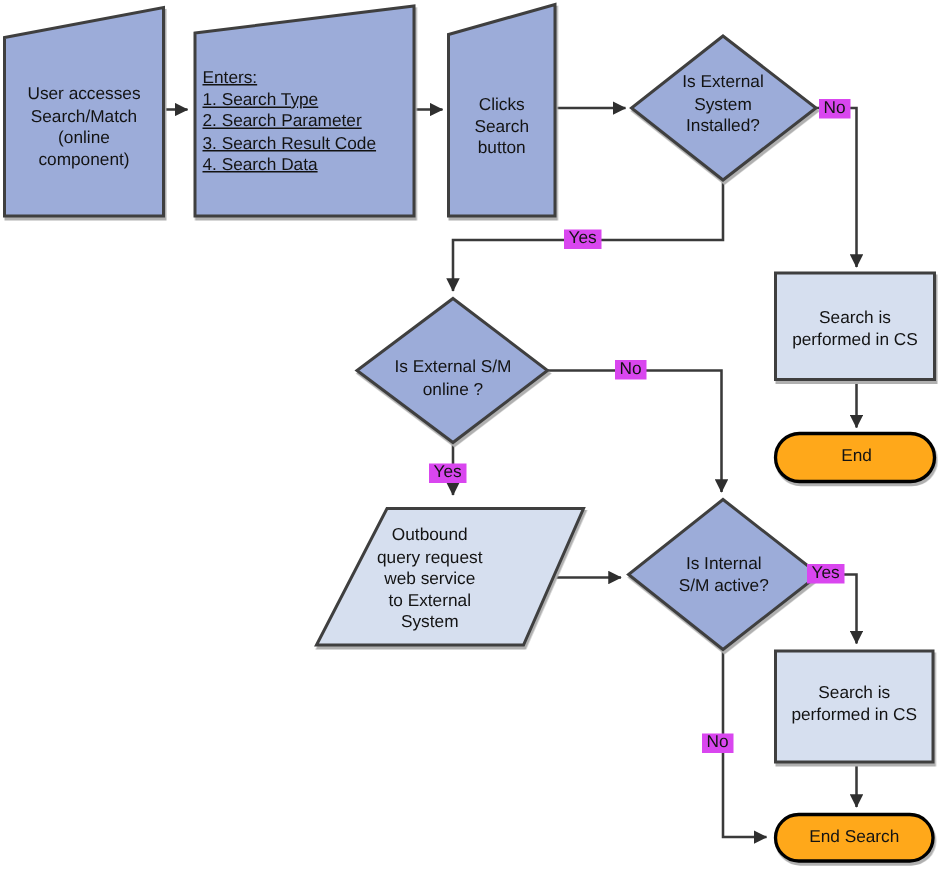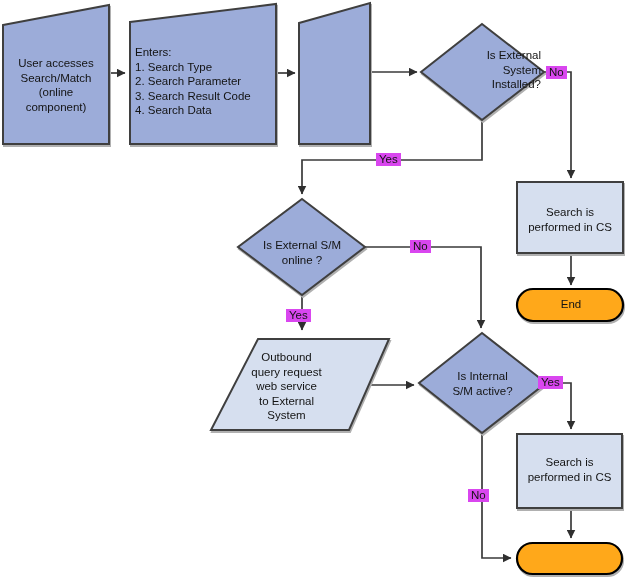--- a/index.html
+++ b/index.html
@@ -59,42 +59,46 @@
     <polygon class="node fill-light" points="258,339 389,339 349,430 211,430"></polygon>
     <polygon class="node fill-blue" points="482,333 546,383 482,433 419,383"></polygon>
     <rect class="node fill-light" x="517" y="434" width="105" height="74"></rect>
     <rect class="node fill-orange" x="517" y="543" width="105" height="31" rx="15.5"></rect>
   </svg>
 
   <div class="nlabel" style="left:3px; top:56px; width:106px;text-align:center;">User accesses
 Search/Match
 (online
 component)</div>
-  <div class="nlabel left" style="left:135px; top:45px; width:140px;">Enters:
+  <div class="nlabel left" style="left:135px; top:45px; width:140px;text-decoration:underline;">Enters:
 1. Search Type
 2. Search Parameter
 3. Search Result Code
 4. Search Data</div>
-  <div class="nlabel" style="left:423px; top:48px; width:118px;text-align:right;">Is External
+  <div class="nlabel" style="left:299px; top:63px; width:71px;">Clicks
+Search
+button</div>
+  <div class="nlabel" style="left:423px; top:48px; width:118px;">Is External
 System
 Installed?</div>
   <div class="nlabel" style="left:517px; top:205px; width:106px;">Search is
 performed in CS</div>
   <div class="nlabel" style="left:517px; top:297px; width:108px;">End</div>
   <div class="nlabel" style="left:239px; top:238px; width:126px;">Is External S/M
 online ?</div>
   <div class="nlabel" style="left:216px; top:350px; width:141px;">Outbound
 query request
 web service
 to External
 System</div>
   <div class="nlabel" style="left:422px; top:369px; width:121px;">Is Internal
 S/M active?</div>
   <div class="nlabel" style="left:517px; top:455px; width:105px;">Search is
 performed in CS</div>
+  <div class="nlabel" style="left:517px; top:551px; width:105px;">End Search</div>
 
   <div class="elabel" style="left:546px; top:66px;">No</div>
   <div class="elabel" style="left:376px; top:153px;">Yes</div>
   <div class="elabel" style="left:286px; top:309px;">Yes</div>
   <div class="elabel" style="left:410px; top:240px;">No</div>
   <div class="elabel" style="left:538px; top:376px;">Yes</div>
   <div class="elabel" style="left:468px; top:489px;">No</div>
 
 </div>
 

